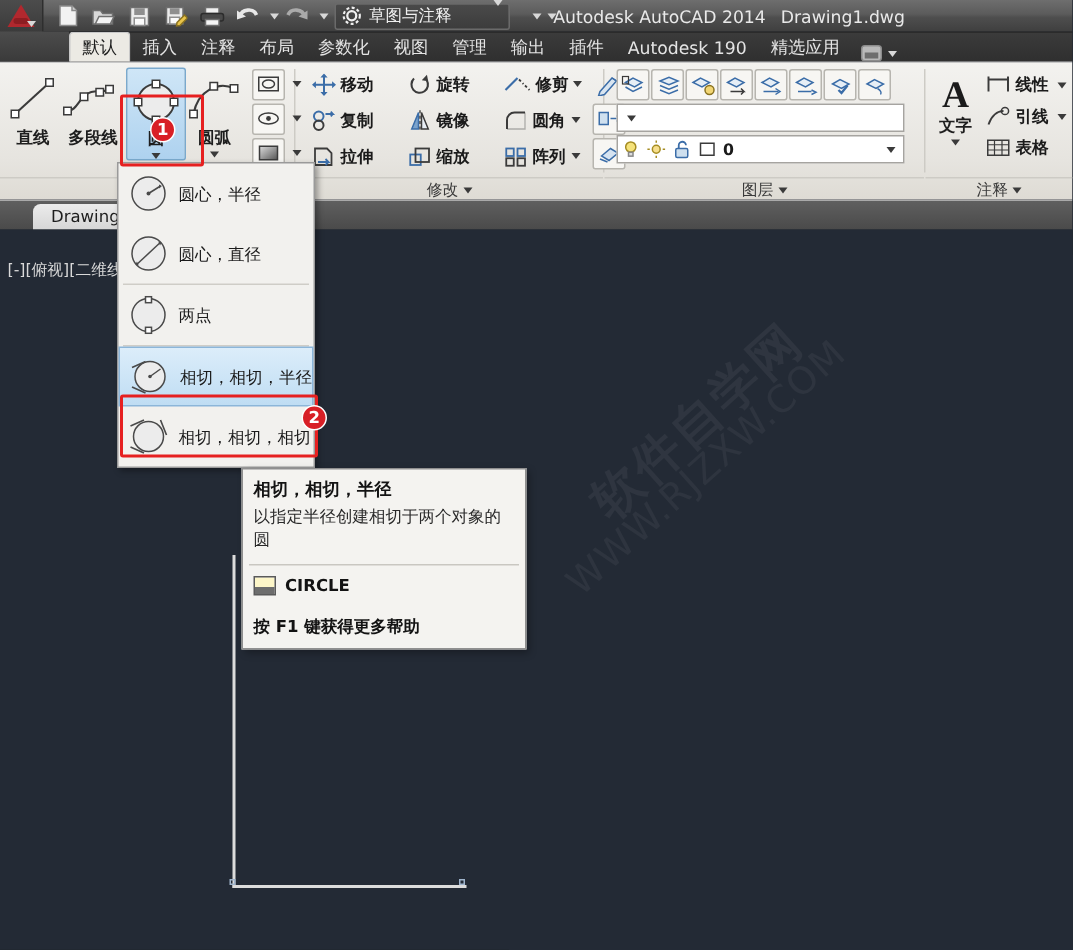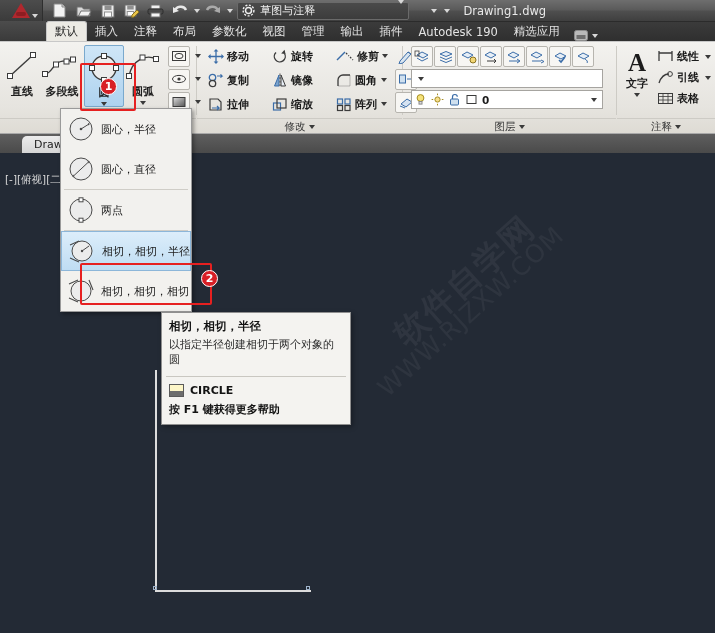--- a/index.html
+++ b/index.html
@@ -157,21 +157,21 @@
     transform:rotate(-42deg); transform-origin:left top;
     color:rgba(255,255,255,0.05); font-size:25px; letter-spacing:1px;
     white-space:nowrap; pointer-events:none;
   }
   .geo-v{ position:absolute; left:155px; top:217px; width:2px; height:222px; background:#dcdcdc;}
   .geo-h{ position:absolute; left:155px; top:437px; width:156px; height:2px; background:#dcdcdc;}
   .grip{ position:absolute; width:4px;height:4px;border:1px solid #9fb4cc;background:transparent;}
 
   
   .menu{
-    position:absolute; left:60px; top:108px; width:132px;
+    position:absolute; left:78px; top:108px; width:132px;
     background:#f2f1ee; border:1px solid #9a9a9a;
     box-shadow:2px 2px 4px rgba(0,0,0,0.35);
     z-index:40;
   }
   .mi{
     height:40px; display:flex; align-items:center; gap:7px; padding-left:7px;
     font-size:11px; color:#1b1b1b; cursor:default; position:relative;
   }
   .mi.sel{
     background:linear-gradient(to bottom,#dcedfa,#bfddf3);
@@ -196,21 +196,21 @@
     position:absolute; left:161px; top:312px; width:190px;
     background:#f4f3f0; border:1px solid #8f8f8f;
     box-shadow:2px 2px 5px rgba(0,0,0,0.3);
     z-index:50; padding:0;
   }
   .tt-top{ padding:6px 7px 6px 7px;}
   .tt-title{ font-size:11.5px; font-weight:bold; color:#131313; margin-bottom:4px;}
   .tt-desc{ font-size:11px; color:#2a2a2a; line-height:1.35;}
   .tt-sep{ height:1px; background:#c9c7c1; margin:2px 4px;}
   .tt-bot{ padding:5px 7px 7px 7px;}
-  .tt-cmdrow{ display:flex; align-items:center; gap:6px; margin-bottom:5px;}
+  .tt-cmdrow{ display:flex; align-items:center; gap:6px; margin-bottom:13px;}
   .tt-cmd{ font-size:11px; font-weight:bold; color:#131313;}
   .tt-f1{ font-size:11px; font-weight:bold; color:#131313;}
   .cmdico{width:15px;height:13px;border:1px solid #5a5a5a;background:linear-gradient(to bottom,#fdf6c8 55%,#6d6d6d 55%);}
 
   svg{display:block;}
 </style>
 </head>
 <body>
 
 <div class="titlebar">
@@ -287,20 +287,21 @@
   <div style="width:24px"></div>
   <div class="qdot">
       <div class="cdn"></div>
     </div>
   <div style="width:10px"></div>
   <div class="qdot">
       <div class="cdn"></div>
     </div>
 
   <div class="tb-spacer"></div>
+  <div class="title-txt">Autodesk AutoCAD 2014</div>
   <div style="width:16px"></div>
   <div class="title-txt">Drawing1.dwg</div>
   <div style="width:180px"></div>
 </div>
 
 <div class="tabbar">
   <div class="logo-pad"></div>
   <div class="tab active">默认</div>
   <div class="tab">插入</div>
   <div class="tab">注释</div>

